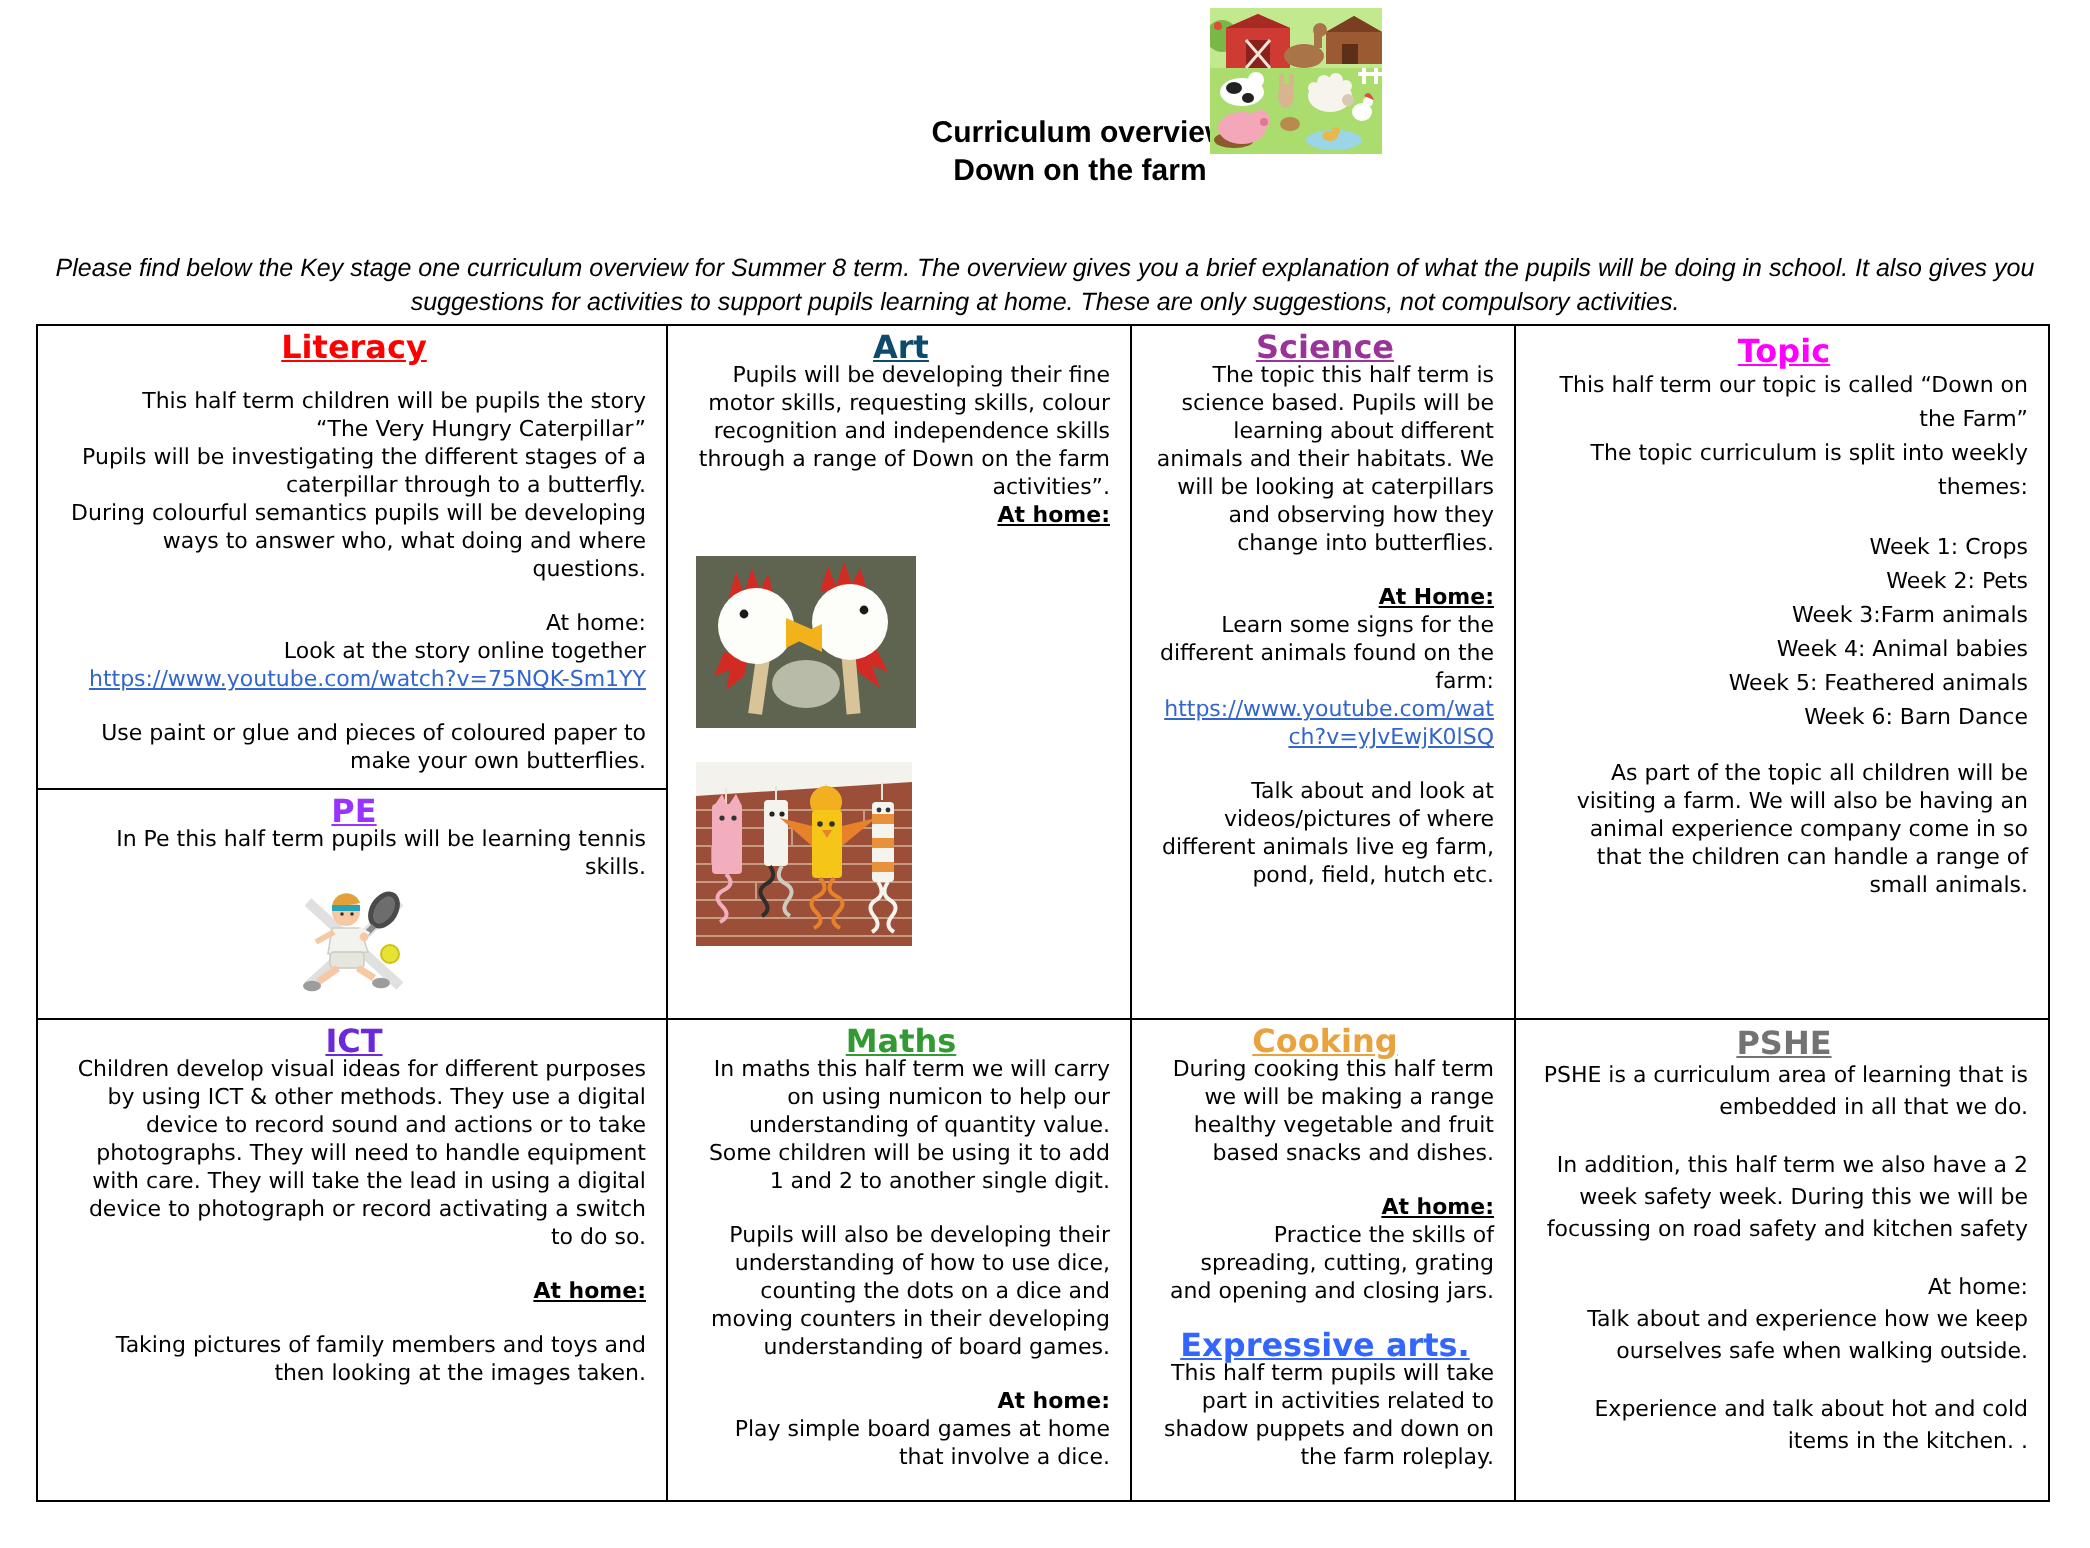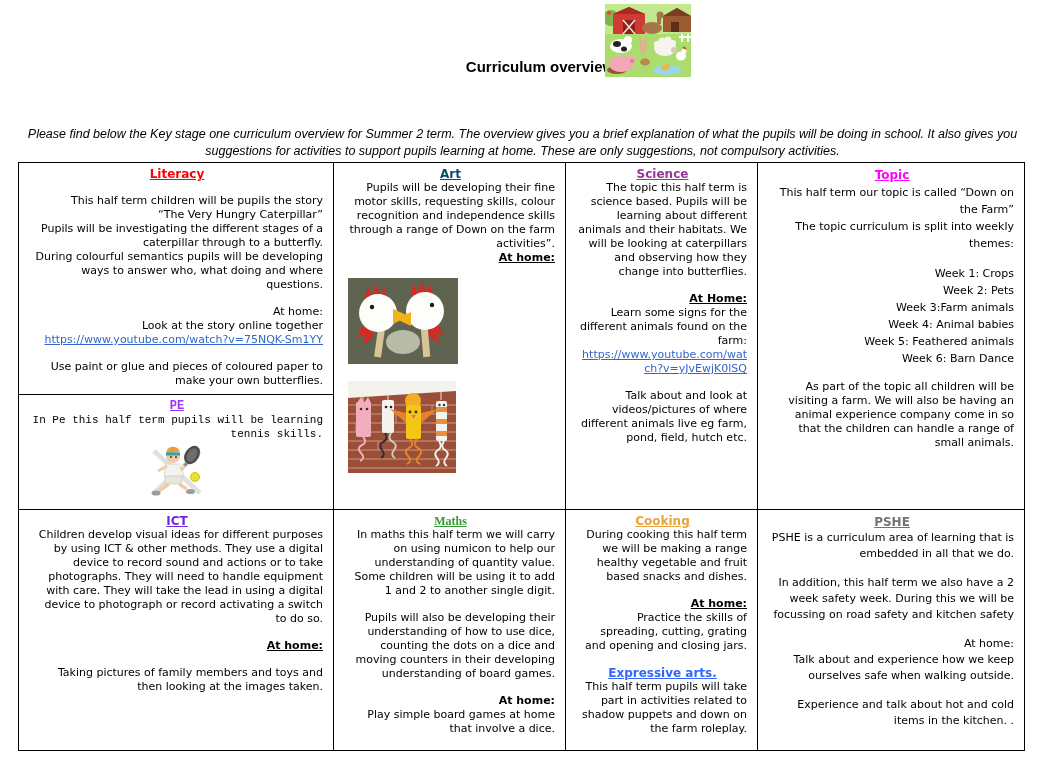--- a/index.html
+++ b/index.html
@@ -13,36 +13,37 @@
     font-family:"Liberation Sans", sans-serif; font-weight:bold; font-size:15px; line-height:19px;
   }
   .farm-img { position:absolute; left:605px; top:4px; }
   .intro {
     position:absolute; top:126px; left:10px; width:1025px; text-align:center;
     font-family:"Liberation Sans", sans-serif; font-style:italic; font-size:12.5px; line-height:17px;
   }
   table.grid { position:absolute; left:18px; top:162px; border-collapse:collapse; table-layout:fixed; }
   td { border:1.5px solid #000; vertical-align:top; padding:4px 10px 4px 12px; }
   .cell { font-size:11px; line-height:14px; }
-  .h { display:block; text-align:center; font-weight:bold; text-decoration:underline; font-size:12px; }
+  .h { display:block; text-align:center; font-weight:bold; text-decoration:underline; font-size:16px; }
   .p { margin:0;text-align:right; }
   .mb { margin-bottom:13px; }
   .ath-bu { font-weight:bold; text-decoration:underline; }
   .ath-b { font-weight:bold; }
   a.lnk { color:#3366CC; text-decoration:underline; word-break:break-all; }
-  .center { text-align:center;font-family:Liberation Mono, monospace; }
+  .center { text-align:center; }
   .col4 { line-height:16px; }
   .topiccell { line-height:17px; }
   .craft { display:block; margin:13px 0 0 2px; }
 </style>
 </head>
 <body>
 
 <div class="titles">
   <div>Curriculum overview</div>
+  <div>Down on the farm</div>
 </div>
 
 <span class="farm-img">
   <svg width="86" height="73" viewBox="0 0 86 73">
     <rect width="86" height="73" fill="#aadc6e"></rect>
     <rect width="86" height="30" fill="#c3e98f"></rect>
     <circle cx="6" cy="14" r="8" fill="#7ab648"></circle>
       <circle cx="4" cy="9" r="2" fill="#e04b3a"></circle>
     <polygon points="8,10 24,3 40,10 40,30 8,30" fill="#cf3a32"></polygon>
     <polygon points="8,10 24,3 40,10" fill="#a82a24"></polygon>
@@ -77,21 +78,21 @@
     <ellipse cx="76" cy="52" rx="5" ry="4.5" fill="#fff"></ellipse>
     <circle cx="79" cy="47" r="2.5" fill="#fff"></circle>
       <path d="M77 44 q2 -3 4 0 l1 2 z" fill="#e04b3a"></path>
     <ellipse cx="62" cy="66" rx="14" ry="5" fill="#9ad6e8"></ellipse>
     <ellipse cx="60" cy="64" rx="4" ry="2.5" fill="#e8b84b"></ellipse>
       <circle cx="63" cy="61.5" r="2" fill="#e8b84b"></circle>
     <ellipse cx="40" cy="58" rx="5" ry="3.5" fill="#b98a4e"></ellipse>
   </svg>
 </span>
 
-<div class="intro">Please find below the Key stage one curriculum overview for Summer 2 term.  The overview gives you a brief  explanation of what the pupils will be doing in school. It also gives you suggestions for activities to support pupils learning at home. These are only suggestions, not compulsory activities.</div>
+<div class="intro">Please find below the Key stage one curriculum overview for Summer 8 term.  The overview gives you a brief  explanation of what the pupils will be doing in school. It also gives you suggestions for activities to support pupils learning at home. These are only suggestions, not compulsory activities.</div>
 
 <table class="grid">
   <colgroup>
       <col style="width:315px">
       <col style="width:232px">
       <col style="width:192px">
       <col style="width:267px">
     </colgroup>
 
   <tbody>
@@ -249,21 +250,21 @@
   <tr style="height:241px">
 
     <td class="cell">
       <span class="h" style="color: #6d28d9;">ICT</span>
       <div class="p mb">Children develop visual ideas for different purposes by using ICT &amp; other methods. They use a digital device to record sound and actions or to take photographs. They will need to handle equipment with care. They will take the lead in using a digital device to photograph or record activating a switch to do so.</div>
       <div class="p ath-bu mb">At home:</div>
       <div class="p">Taking pictures of family members and toys and then looking at the images taken.</div>
     </td>
 
     <td class="cell">
-      <span class="h" style="color: rgb(51, 153, 51); font-family: Liberation Serif, serif;">Maths</span>
+      <span class="h" style="color: rgb(51, 153, 51);">Maths</span>
       <div class="p mb">In maths this half term we will carry on using numicon to help our understanding of quantity value. Some children will be using it to add 1 and 2 to another single digit.</div>
       <div class="p mb">Pupils will also be developing their understanding of how to use dice, counting  the dots on a dice and moving counters in their developing understanding of board games.</div>
       <div class="p ath-b">At home:</div>
       <div class="p">Play simple board games at home that involve a dice.</div>
     </td>
 
     <td class="cell">
       <span class="h" style="color: rgb(232, 163, 61);">Cooking</span>
       <div class="p mb">During cooking this half term we will be making a range healthy vegetable and fruit based snacks and dishes.</div>
       <div class="p ath-bu">At home:</div>

